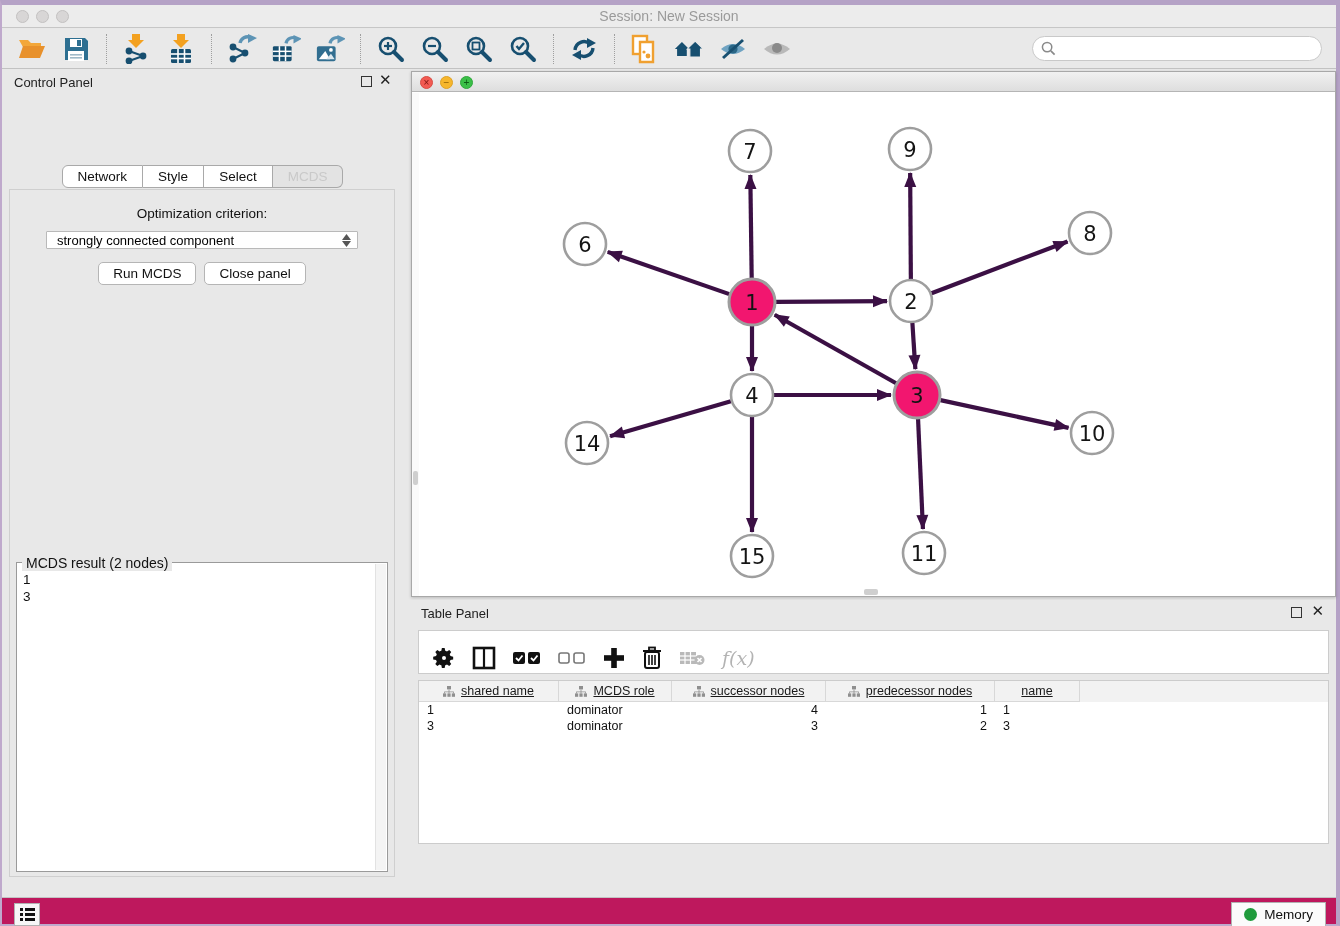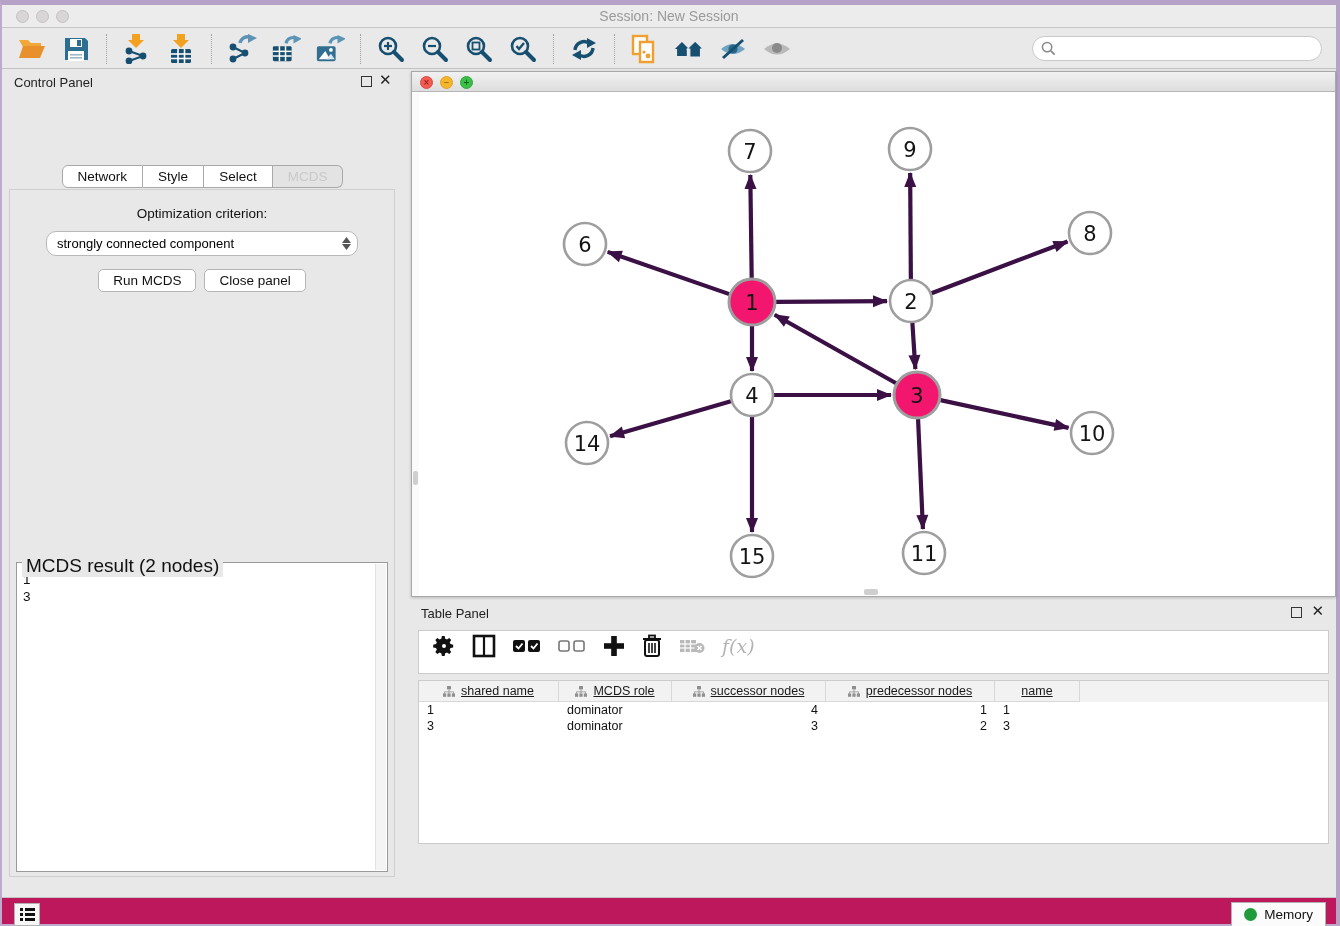--- a/index.html
+++ b/index.html
@@ -33,32 +33,32 @@
   .win-close { position:absolute; top:3px; font-size:15px; font-weight:bold; color:#222; cursor:pointer; line-height:16px; }
   #cp-tabs { position:absolute; left:0; right:0; top:96px; display:flex; justify-content:center; }
   .seg-tab { background:#fff; border:1px solid #a9a9a9; border-left:none; padding:3px 15px; font-size:13.5px;
              color:#111; cursor:pointer; white-space:nowrap; }
   .seg-tab:first-child { border-left:1px solid #a9a9a9; border-radius:6px 0 0 6px; }
   .seg-tab:last-child { border-radius:0 6px 6px 0; }
   .seg-tab.active { background:#e3e3e3; color:#c9c9c9; }
   #cp-body { position:absolute; left:7px; right:8px; top:120px; bottom:13px;
              border:1px solid #cfcfcf; background:#e8e8e8; }
   #opt-label { margin-top:16px; text-align:center; font-size:13.5px; color:#111; }
-  #opt-select { margin:10px auto 0; width:312px; height:25px; background:#fff; border:1px solid #b9b9b9;
-                border-radius:10px; display:flex; align-items:center; padding:0 6px 0 10px; font-size:13px;
+  #opt-select { margin:10px auto 0; width:312px; height:18px; background:#fff; border:1px solid #b9b9b9;
+                border-radius:1px; display:flex; align-items:center; padding:0 6px 0 10px; font-size:13px;
                 cursor:pointer; }
   #opt-select .stepper { margin-left:auto; display:flex; flex-direction:column; gap:1px; }
   #opt-select .stepper svg { display:block; }
   #cp-buttons { margin-top:13px; display:flex; justify-content:center; gap:8px; }
   .mac-btn { background:#fff; border:1px solid #b5b5b5; border-radius:5px; padding:3px 14px;
              font-size:13.5px; color:#111; cursor:pointer; font-family:inherit; }
   #result-box { position:absolute; left:6px; right:6px; top:372px; bottom:4px;
                 border:1px solid #9a9a9a; background:#fff; }
   #result-legend { position:absolute; left:12px; top:365px; background:#e8e8e8; padding:0 4px;
-                   font-size:19px; color:#111; }
+                   font-size:14px; color:#111; }
   #result-text { position:absolute; inset:8px 14px 2px 6px; font-size:13.5px; color:#111;
                  font-family:"Liberation Sans",sans-serif; white-space:pre; line-height:17px; }
   #result-scroll { position:absolute; right:1px; top:1px; bottom:1px; width:11px; background:#f4f4f4;
                    border-left:1px solid #e2e2e2; }
 
   
   #net-window { position:absolute; left:409px; top:66px; width:925px; height:526px;
                 border:1px solid #a8a8a8; background:#fff; box-shadow:0 1px 3px rgba(0,0,0,.2); }
   #net-titlebar { position:absolute; left:0; right:0; top:0; height:20px;
                   background:linear-gradient(#f1f1f1,#dedede); border-bottom:1px solid #b5b5b5; }
@@ -66,21 +66,21 @@
          line-height:12px; text-align:center; cursor:pointer; }
   #net-title { position:absolute; left:0; right:0; top:2px; text-align:center; font-size:13px; color:#333; }
   #net-canvas { position:absolute; left:0; right:0; top:21px; bottom:0; background:#fff; overflow:hidden; }
   #vscroll { position:absolute; left:0; top:0; bottom:0; width:7px; background:#fafafa; }
   #vscroll .thumb { position:absolute; left:1px; top:378px; width:5px; height:14px; background:#cfcfcf; border-radius:2px; }
   #hscroll-thumb { position:absolute; left:452px; bottom:1px; width:14px; height:6px; background:#cfcfcf; border-radius:2px; }
 
   
   #table-panel { position:absolute; left:407px; right:0; top:595px; bottom:34px; background:#e8e8e8; }
   #tp-toolbar { position:absolute; left:9px; right:7px; top:30px; height:44px; background:#fff;
-                border:1px solid #cccccc; display:flex; align-items:flex-start; gap:17px; padding:0 14px; }
+                border:1px solid #cccccc; display:flex; align-items:flex-end; gap:17px; padding:0 14px; }
   .tp-icon { display:flex; align-items:center; justify-content:center; height:30px; cursor:pointer; }
   .fx-label { font-family:"DejaVu Serif","Liberation Serif",serif; font-style:italic; font-size:19px; color:#b3b3b3; }
   #tp-table { position:absolute; left:9px; right:7px; top:80px; bottom:46px; background:#fff;
               border:1px solid #cccccc; overflow:hidden; }
   #tp-header { display:flex; height:21px; background:#f2f2f2; }
   .th { border-right:1px solid #d8d8d8; border-bottom:1px solid #d8d8d8; display:flex; align-items:center;
         justify-content:center; gap:6px; font-size:12.5px; color:#1a1a1a; cursor:pointer;text-decoration:underline; }
   .tr { display:flex; height:16px; }
   .td { font-size:12.5px; color:#111; padding:1px 8px; overflow:hidden; white-space:nowrap; }
   #tp-tabs { position:absolute; left:0; right:0; bottom:12px; display:flex; justify-content:center; }

